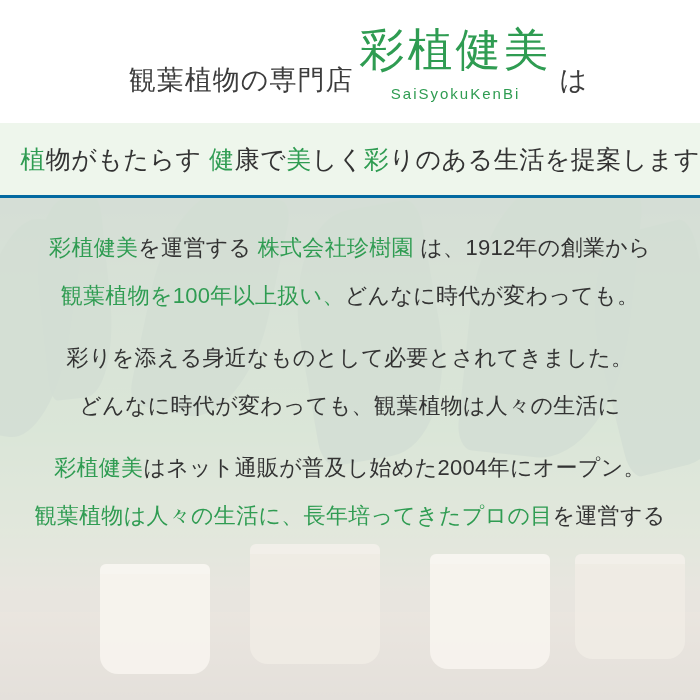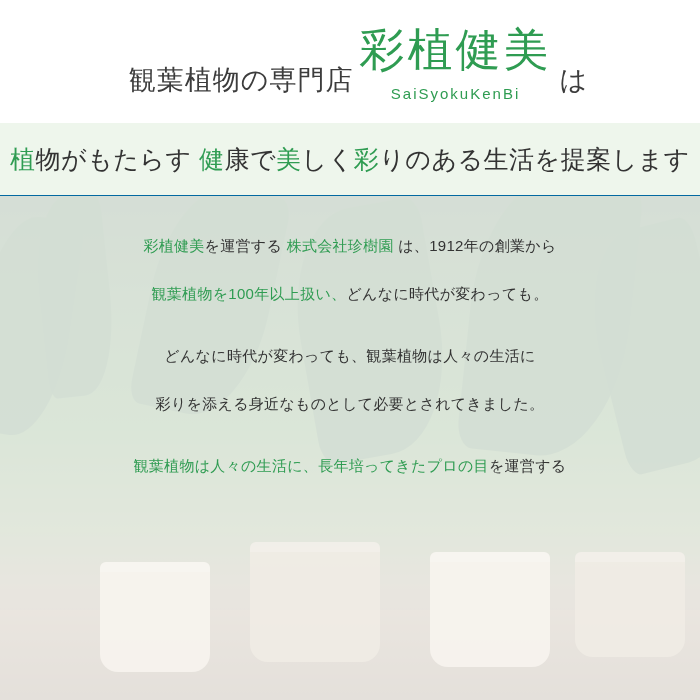--- a/index.html
+++ b/index.html
@@ -73,23 +73,23 @@
     padding-bottom: 8px;
     margin-left: 2px;
   }
 
   
   .band {
     background: #eef6ec;
     height: 72px;
     display: flex;
     align-items: center;
-    justify-content: center;
+    justify-content: flex-end;
     border-top: 1px solid #ffffff;
-    border-bottom: 1px solid #0369a1;
+    border-bottom: 3px solid #0369a1;
   }
   .band-text {
     font-size: 25px;
     color: #3c3c3c;
     letter-spacing: 0.5px;
     white-space: nowrap;
   }
   .band-text .g { color: #2f9c52; }
 
   
@@ -139,21 +139,21 @@
     display: flex;
     flex-direction: column;
     align-items: center;
   }
   .para {
     width: 100%;
     text-align: center;
   }
   .para p {
     margin: 0 0 0 0;
-    font-size: 15px;
+    font-size: 22px;
     line-height: 48px;
     color: #3c3c3c;
     white-space: nowrap;
     letter-spacing: 0.3px;
   }
   .para.gap { margin-top: 14px; }
   .g { color: #2f9c52; }
   .dark { color: #333333; }
 </style>
 </head>
@@ -194,22 +194,23 @@
     <div class="pot" style="left:430px;bottom:35px;width:120px;height:115px;"></div>
     <div class="pot dark" style="left:575px;bottom:45px;width:110px;height:105px;"></div>
     <div class="overlay"></div>
 
     <div class="copy">
       <div class="para" id="block1">
           <p><span class="g">彩植健美</span><span class="dark">を運営する </span><span class="g">株式会社珍樹園</span><span class="dark"> は、1912年の創業から</span></p>
           <p><span class="g">観葉植物を100年以上扱い、</span><span class="dark">どんなに時代が変わっても。</span></p>
         </div>
       <div class="para gap" id="block2">
+          <p><span class="dark">彩りを添える身近なものとして必要とされてきました。</span></p>
           <p><span class="dark">どんなに時代が変わっても、観葉植物は人々の生活に</span></p>
-          <p><span class="dark">彩りを添える身近なものとして必要とされてきました。</span></p>
         </div>
       <div class="para gap" id="block3">
+          <p><span class="g">彩植健美</span><span class="dark">はネット通販が普及し始めた2004年にオープン。</span></p>
           <p><span class="g">観葉植物は人々の生活に、長年培ってきたプロの目</span><span class="dark">を運営する</span></p>
         </div>
     </div>
   </div>
 
 </div>
 
 </body></html>

